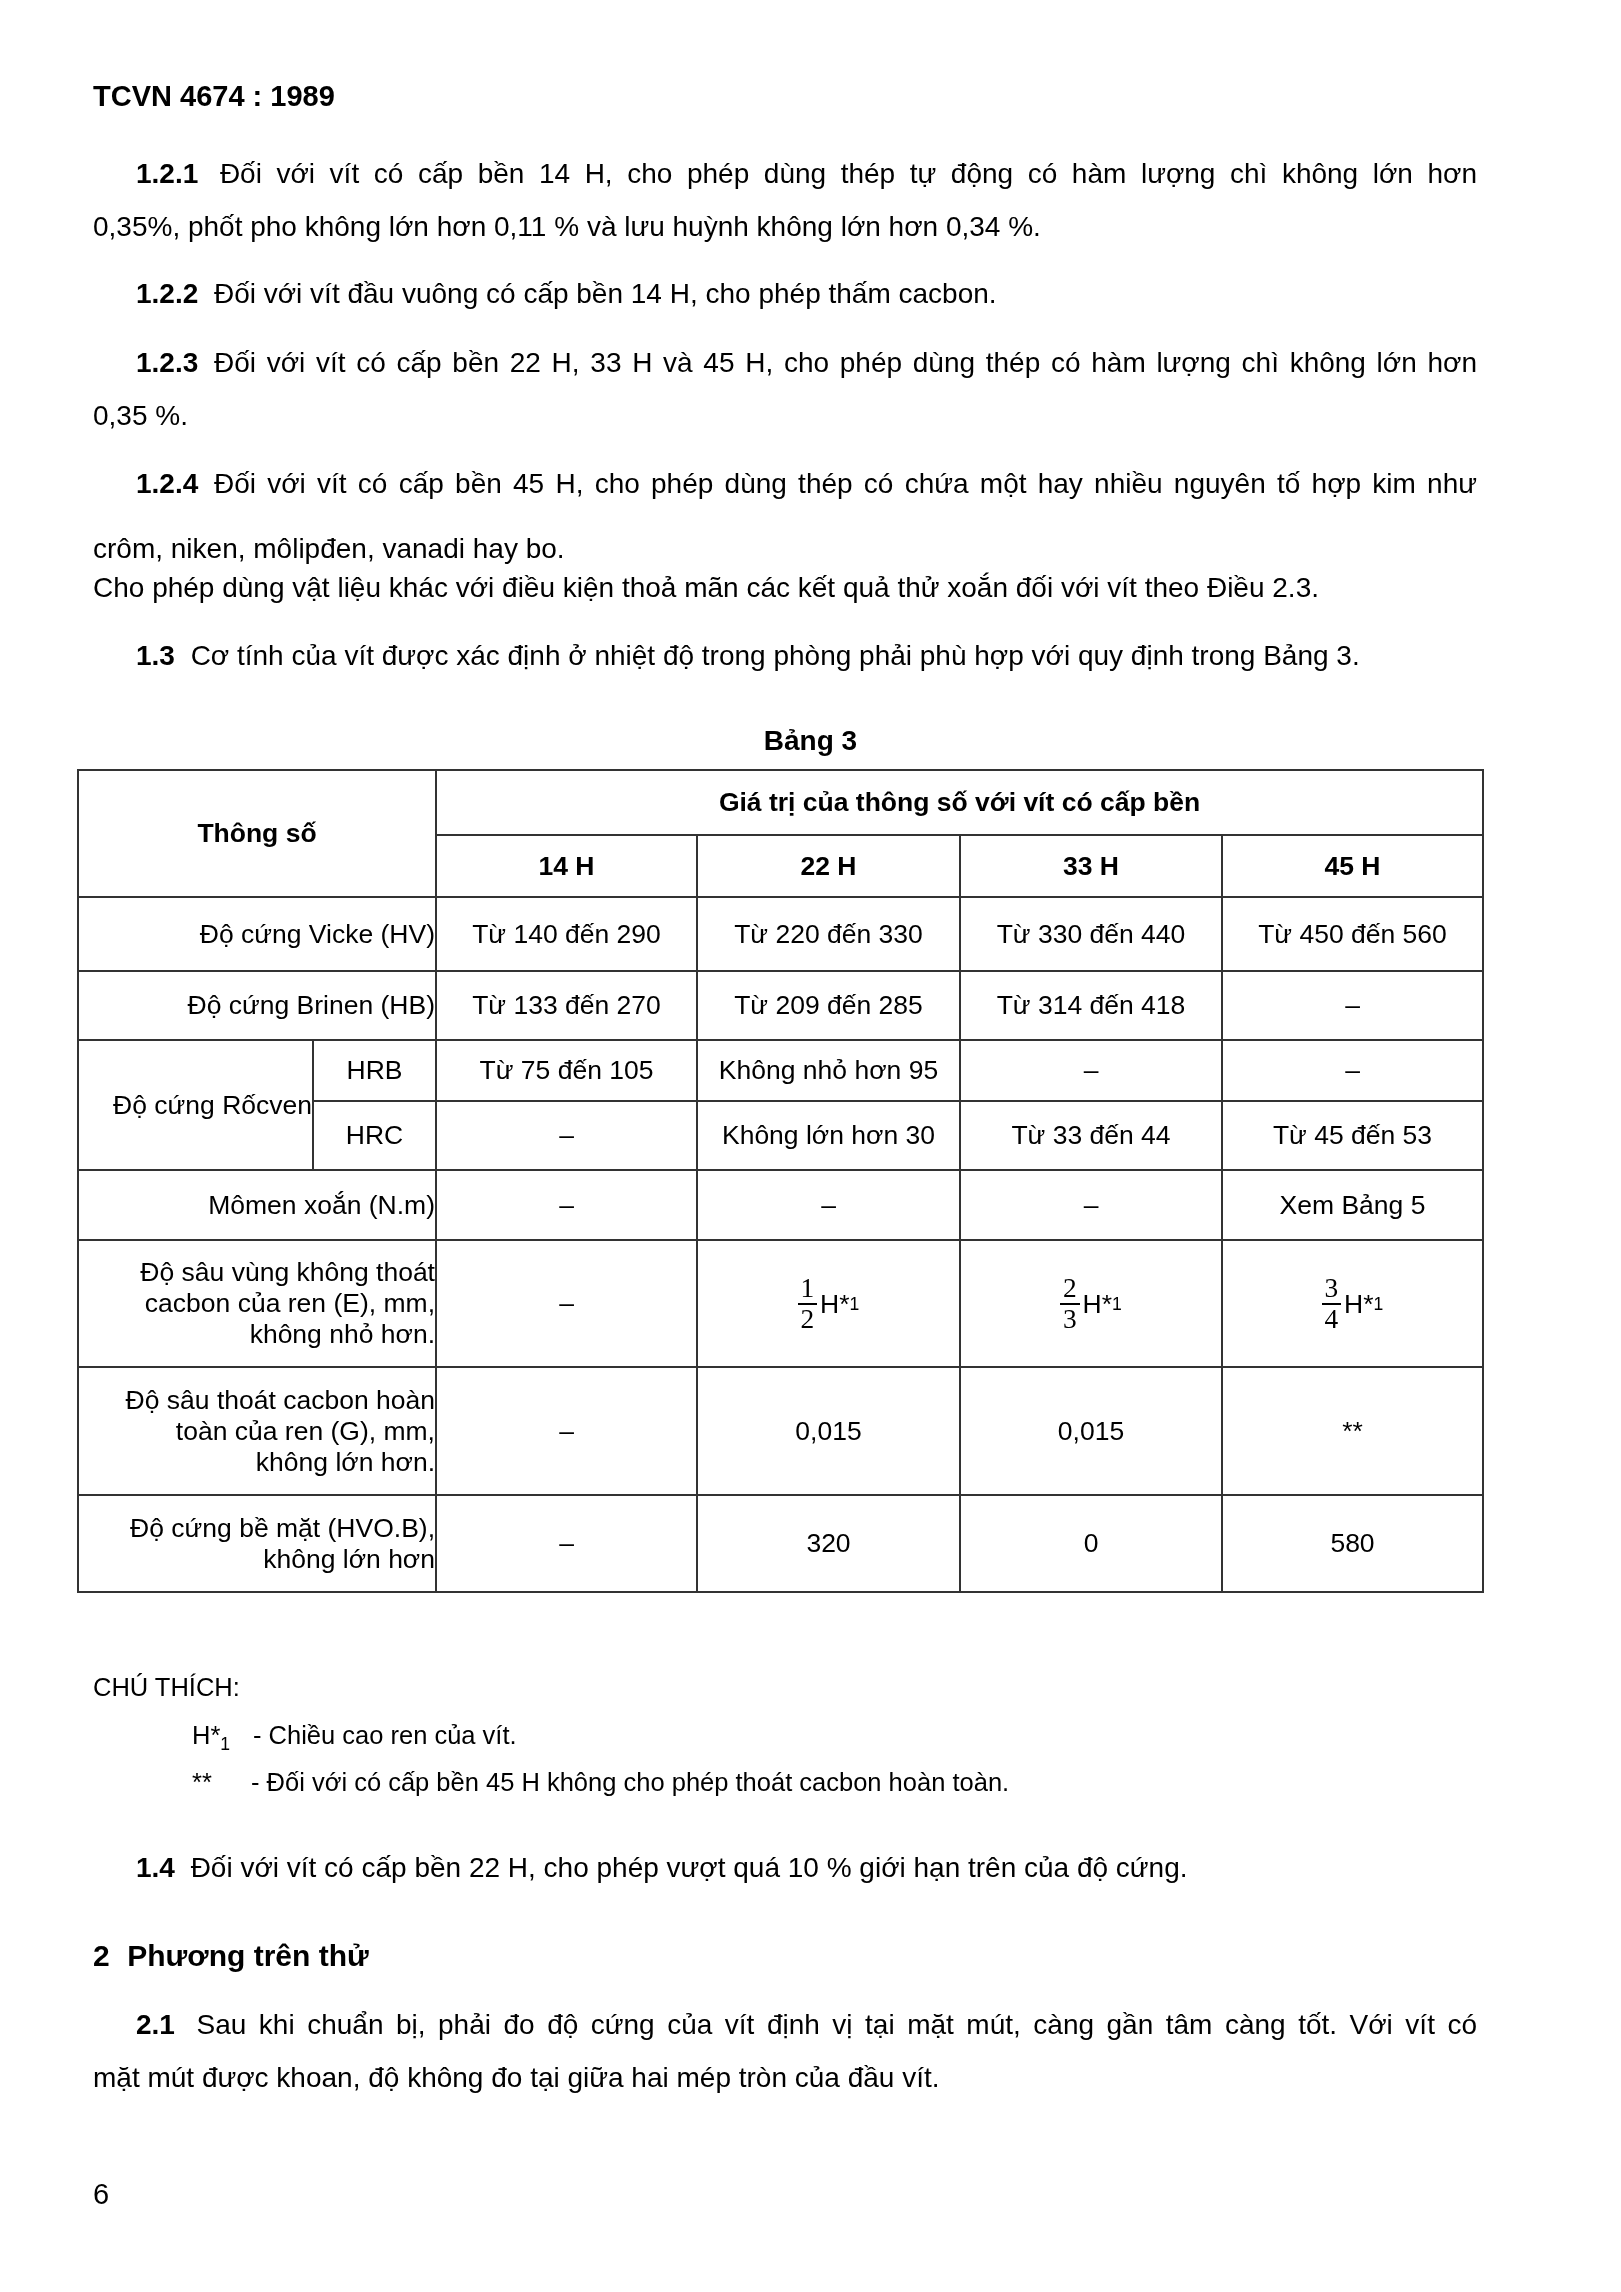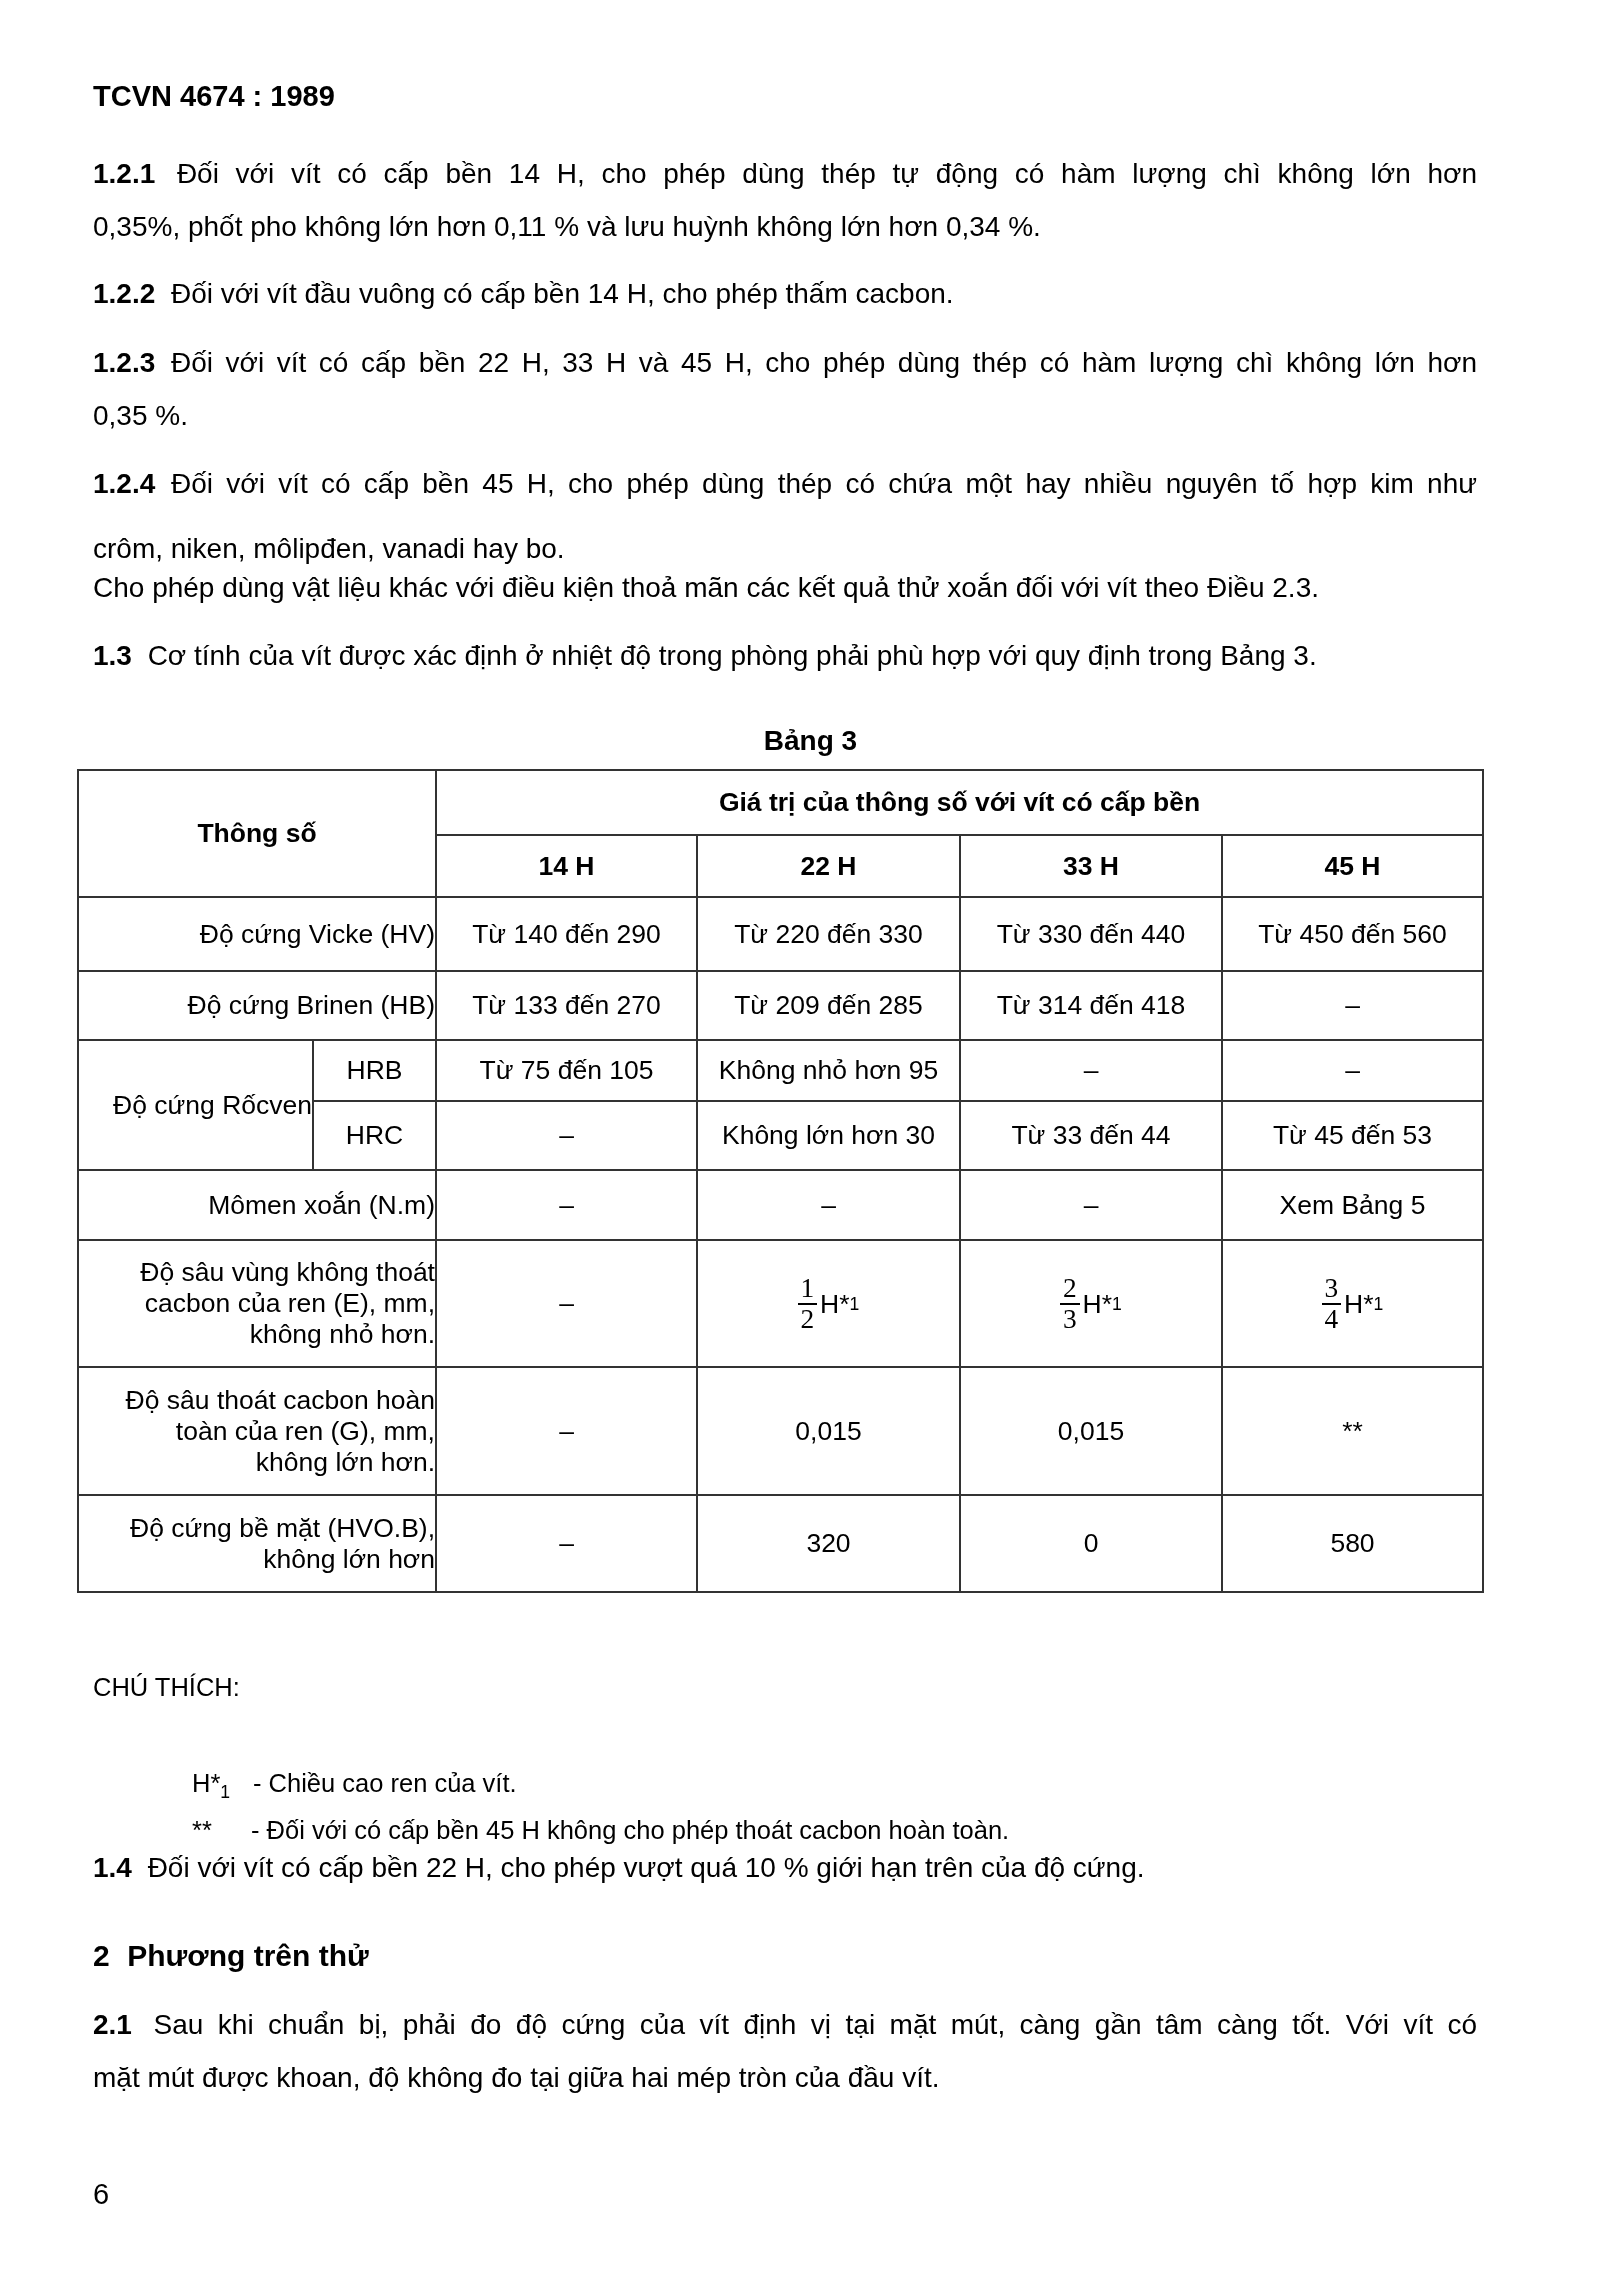--- a/index.html
+++ b/index.html
@@ -3,40 +3,40 @@
 <meta charset="utf-8">
 <style>
   html, body { margin: 0; padding: 0; background: #ffffff; }
   body { width: 1621px; height: 2293px; position: relative; overflow: hidden;
          font-family: "Liberation Sans", "DejaVu Sans", sans-serif; color: #000; }
   .abs { position: absolute; white-space: nowrap; }
   .txt { font-size: 28px; line-height: 33px; }
   .doc-code { left: 93px; top: 80px; font-size: 29px; font-weight: bold; }
   .para-line { left: 93px; width: 1384px; }
   .justify { text-align-last: justify; text-align: justify; white-space: normal; }
-  .num { font-weight: bold; margin-right: 21.6px; }
+  .num { font-weight: bold; margin-right: 21.6px; margin-left: 43px; }
   .num.tight { margin-right: 15.7px; }
   .caption { left: 0; width: 1621px; text-align: center; top: 725px; font-size: 28px; font-weight: bold; }
 
   
   table.spec { position: absolute; left: 77px; top: 769px; border-collapse: collapse;
                font-size: 26.5px; table-layout: fixed; }
   table.spec td, table.spec th { border: 2.5px solid #333; padding: 0; text-align: center; vertical-align: middle; }
   table.spec th { font-weight: bold; }
   table.spec td.lbl { text-align: right; padding-left: 13px; line-height: 31px; }
   .frac { display: inline-flex; align-items: center; }
   .frac .fr { display: inline-flex; flex-direction: column; align-items: center;
               font-family: "Liberation Serif", "DejaVu Serif", serif; font-size: 27.4px; line-height: 29px; }
   .frac .fr .bar { border-top: 2px solid #000; width: 19.6px; height: 0; }
   .frac .hs { margin-left: 2.9px; }
   sub { font-size: 17.6px; vertical-align: -5.9px; }
 
   .notes-title { left: 93px; top: 1673px; font-size: 25.5px; }
   .note-row { left: 192px; font-size: 25.5px; }
-  .note-key { display: inline-block; width: 61px; margin-top: 48px; }
+  .note-key { display: inline-block; width: 61px; }
   .page-num { left: 93px; top: 2178px; font-size: 29px; }
   .heading2 { left: 93px; top: 1939px; font-size: 30px; font-weight: bold; }
 </style>
 </head>
 <body>
 
 <div class="abs doc-code">TCVN 4674 : 1989</div>
 
 <div class="abs txt para-line justify" style="top:157px"><span class="num">1.2.1</span><span>Đối với vít có cấp bền 14 H, cho phép dùng thép tự động có hàm lượng chì không lớn hơn</span></div>
 <div class="abs txt para-line" style="top:210px">0,35%, phốt pho không lớn hơn 0,11 % và lưu huỳnh không lớn hơn 0,34 %.</div>

